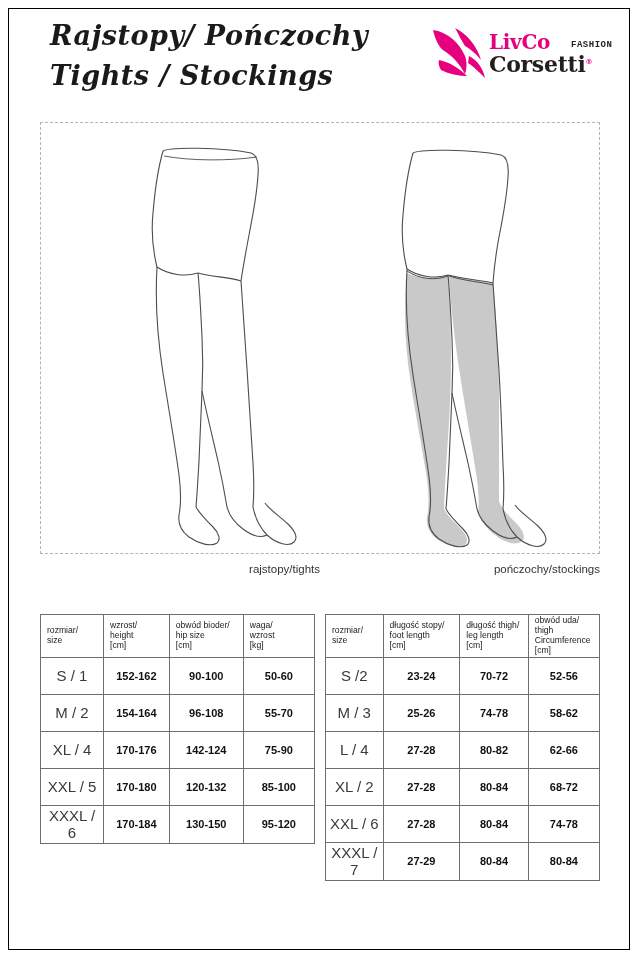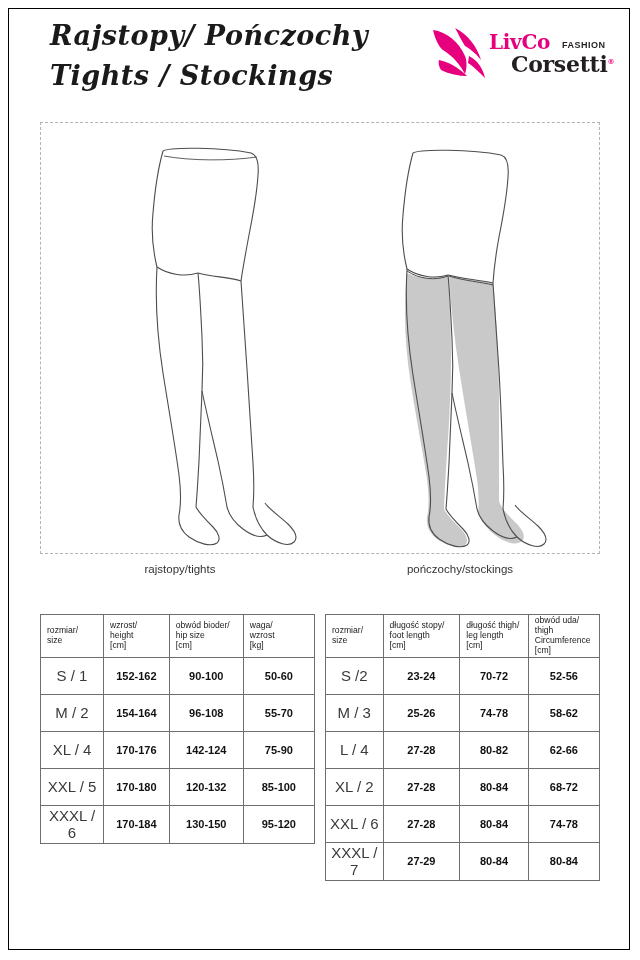--- a/index.html
+++ b/index.html
@@ -82,37 +82,36 @@
     font-family: "DejaVu Serif", serif;
     font-weight: bold;
     font-size: 20px;
     color: #e6007e;
     letter-spacing: -0.3px;
     line-height: 1;
     display: flex;
     align-items: flex-end;
   }
   .logo-fashion {
-    font-family: Liberation Sans, sans-serif;
+    font-family: Liberation Mono, monospace;
     font-size: 9px;
     font-weight: bold;
     color: #231f20;
     letter-spacing: 0.5px;
-    margin-left: 12px;
+    margin-left: 21px;
     margin-bottom: 2px;
   }
   .logo-corsetti {
     font-family: "DejaVu Serif", serif;
     font-weight: bold;
     font-size: 22px;
     color: #231f20;
     line-height: 1;
     margin-top: 1px;
     letter-spacing: -0.3px;
-    margin-left: 22px;
   }
   .logo-reg {
     font-size: 7px;
     vertical-align: super;
     color: #e6007e;
   }
 
   
   .illus-box {
     position: absolute;
@@ -129,21 +128,21 @@
     height: 432px;
   }
   .fig-left { left: 60px; width: 240px; }
   .fig-right { left: 310px; width: 240px; }
 
   .caption {
     position: absolute;
     top: 563px;
     font-size: 11.5px;
     color: #333;
-    text-align: center;
+    text-align: right;
     width: 280px;
   }
   .caption-left { left: 40px; }
   .caption-right { left: 320px; }
 
   
   .table-wrap {
     position: absolute;
     top: 614px;
   }

